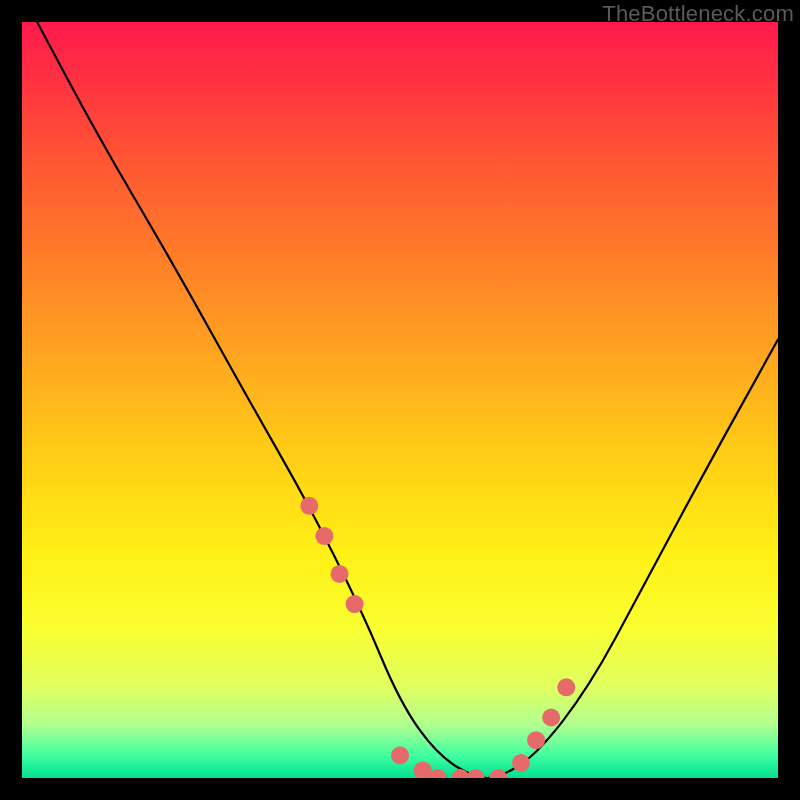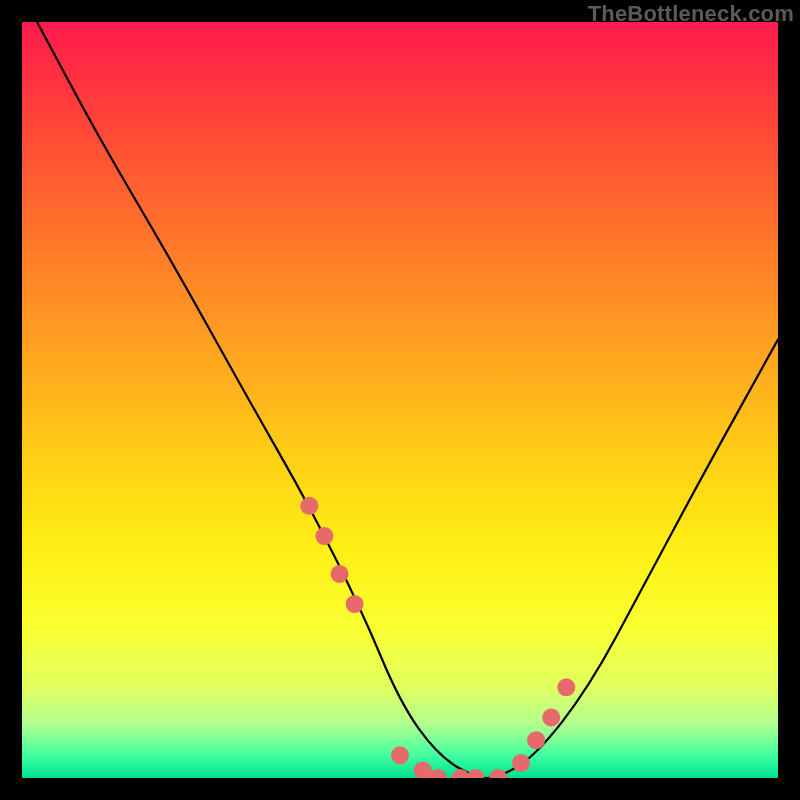--- a/index.html
+++ b/index.html
@@ -31,21 +31,21 @@
       #40ffa0 97%,
       #00e090 100%
     );
   }
   .watermark {
     position: absolute;
     top: 1px;
     right: 6px;
     color: #5a5a5a;
     font-size: 22px;
-    font-weight: 700;
+    font-weight: 400;
     z-index: 10;
     letter-spacing: 0.2px;
   }
   svg.curve {
     position: absolute;
     left: 0;
     top: 0;
     width: 756px;
     height: 756px;
   }

